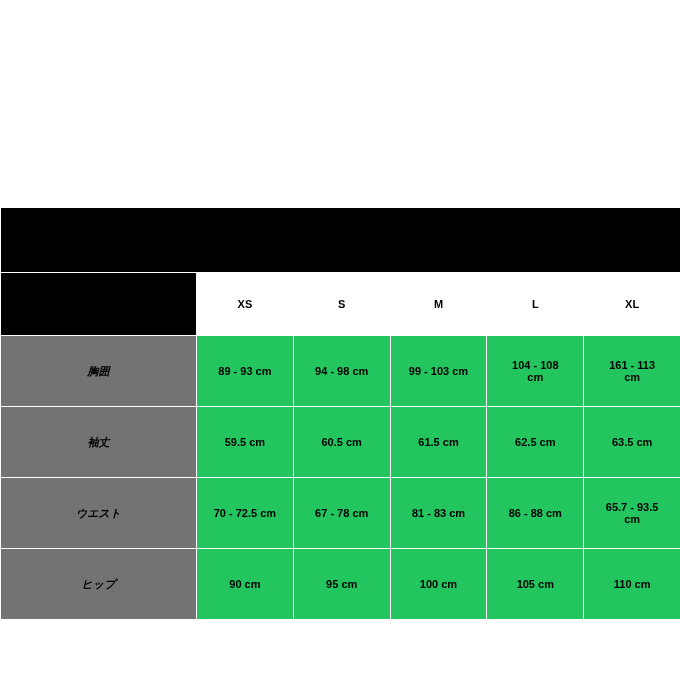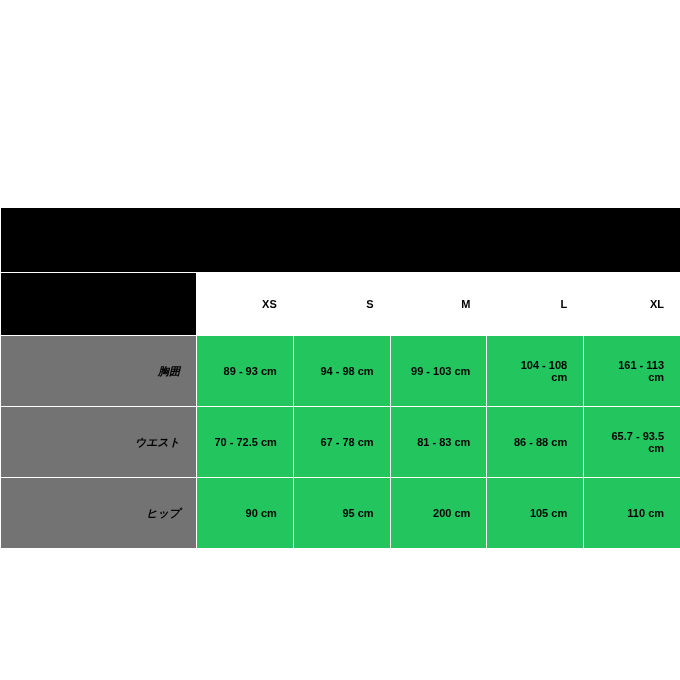--- a/index.html
+++ b/index.html
@@ -27,21 +27,21 @@
   }
   table.size-table {
     border-collapse: collapse;
     width: 680px;
     table-layout: fixed;
   }
   table.size-table td,
   table.size-table th {
     border: 1px solid #ffffff;
     padding: 16px;
-    text-align: right;
+    text-align: center;
     vertical-align: middle;
     font-weight: bold;
     font-size: 11px;
     color: #000000;
   }
   
   col.c-label { width: 196px; }
   col.c-size  { width: 96.8px; }
 
   
@@ -124,35 +124,43 @@
 
         <tr class="data-row">
           <td class="row-label">胸囲</td>
           <td class="cell">89 - 93 cm</td>
           <td class="cell">94 - 98 cm</td>
           <td class="cell">99 - 103 cm</td>
           <td class="cell">104 - 108 cm</td>
           <td class="cell">161 - 113 cm</td>
         </tr>
 
+        <tr class="data-row">
+          <td class="row-label">袖丈</td>
+          <td class="cell">59.5 cm</td>
+          <td class="cell">60.5 cm</td>
+          <td class="cell">61.5 cm</td>
+          <td class="cell">62.5 cm</td>
+          <td class="cell">63.5 cm</td>
+        </tr>
 
         <tr class="data-row">
           <td class="row-label">ウエスト</td>
           <td class="cell">70 - 72.5 cm</td>
           <td class="cell">67 - 78 cm</td>
           <td class="cell">81 - 83 cm</td>
           <td class="cell">86 - 88 cm</td>
           <td class="cell">65.7 - 93.5 cm</td>
         </tr>
 
         <tr class="data-row">
           <td class="row-label">ヒップ</td>
           <td class="cell">90 cm</td>
           <td class="cell">95 cm</td>
-          <td class="cell">200 cm</td>
+          <td class="cell">100 cm</td>
           <td class="cell">105 cm</td>
           <td class="cell">110 cm</td>
         </tr>
 
       </tbody>
     </table>
   </div>
 </div>
 
 </body></html>

